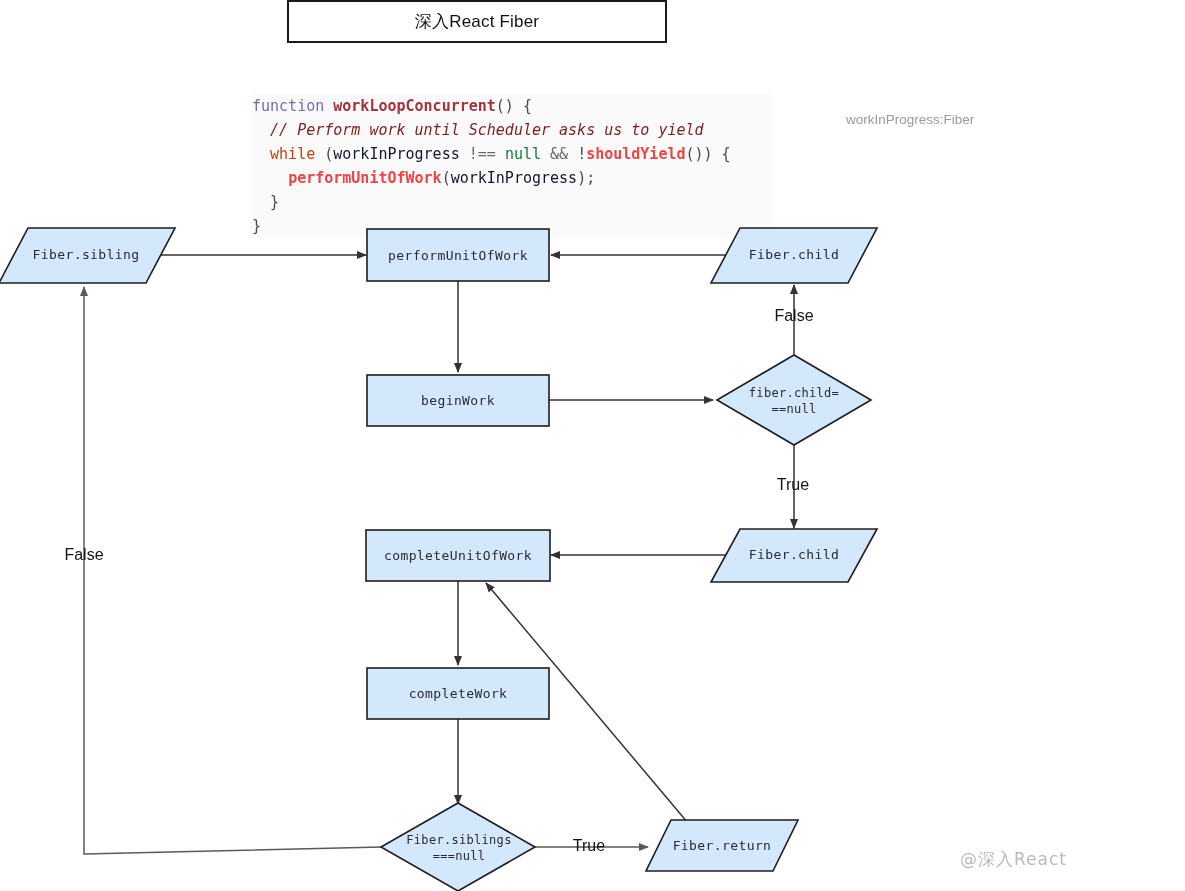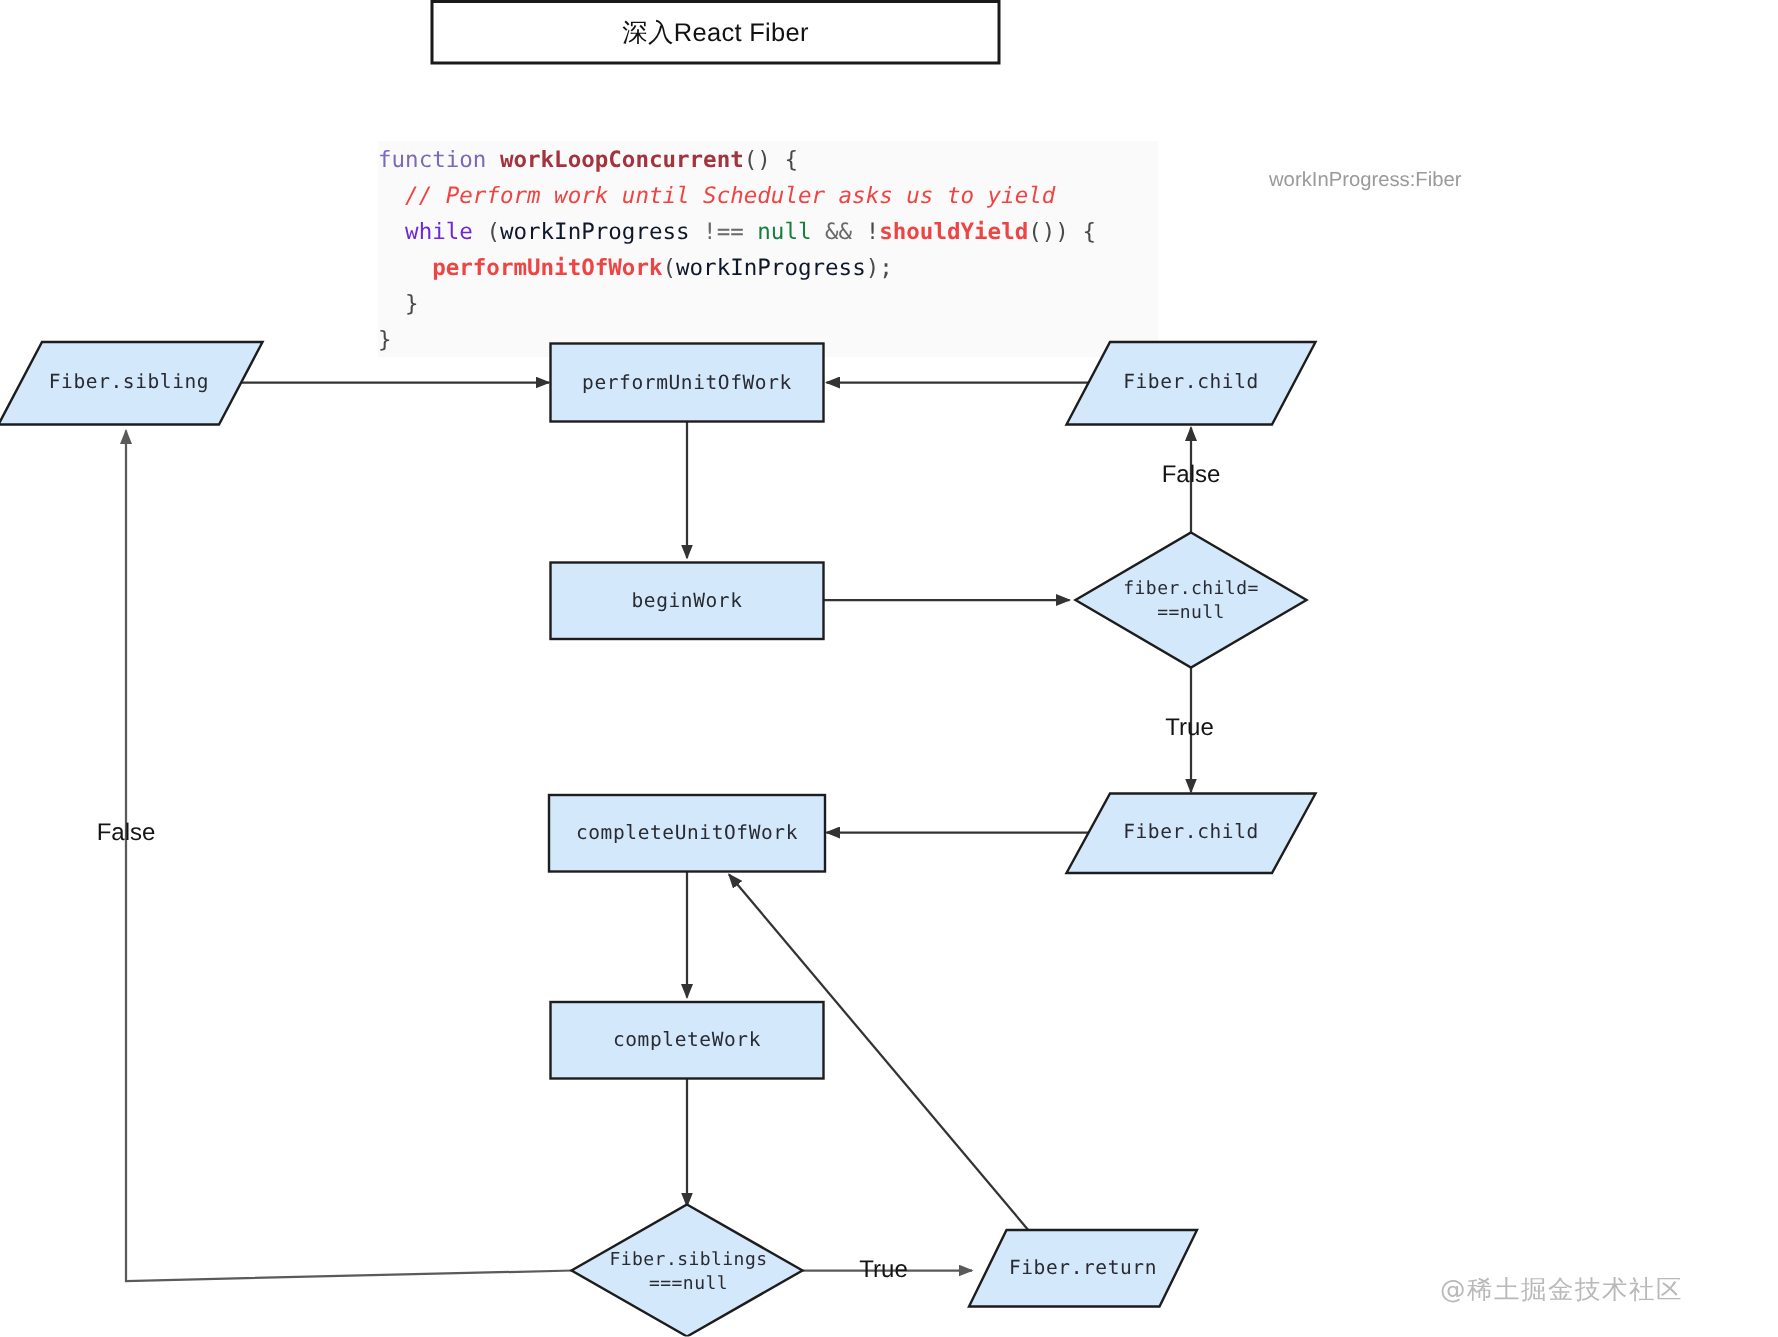--- a/index.html
+++ b/index.html
@@ -44,27 +44,27 @@
     width: 520px;
     background: #fafafa;
     font-family: "DejaVu Sans Mono", "Liberation Mono", monospace;
     font-size: 15px;
     line-height: 24px;
     white-space: pre;
     margin-top: 44px;
   }
   .code-line { height: 24px; }
   .tok-kw      { color: #7b68b8; }
-  .tok-kw2     { color: #6d28d9; }
+  .tok-kw2     { color: #c2410c; }
   .tok-fn      { color: #a3333d; font-weight: bold; }
   .tok-fn2     { color: #ef4444; font-weight: bold; }
   .tok-var     { color: #0f172a; }
   .tok-null    { color: #15803d; }
   .tok-punct   { color: #4a4a4a; }
-  .tok-comment { color: #ef4444; font-style: italic; }
+  .tok-comment { color: #7f1d1d; font-style: italic; }
   .tok-op      { color: #6a6a6a; }
 
   
   #wip-annotation {
     position: absolute;
     left: 846px;
     top: 112px;
     font-family: "Liberation Sans", sans-serif;
     font-size: 13.5px;
     color: #9a9a9a;
@@ -227,13 +227,13 @@
     <polygon class="node-shape" points="671,820 798,820 773,871 646,871"></polygon>
     <text class="node-label" x="722" y="846">Fiber.return</text>
   </g>
 
   <text class="edge-label" x="794" y="317">False</text>
   <text class="edge-label" x="793" y="486">True</text>
   <text class="edge-label" x="84" y="556">False</text>
   <text class="edge-label" x="589" y="847">True</text>
 </svg>
 
-<div id="watermark">@稀土掘金技术社区</div>
+<div id="watermark">@深入React</div>
 
 </body></html>

